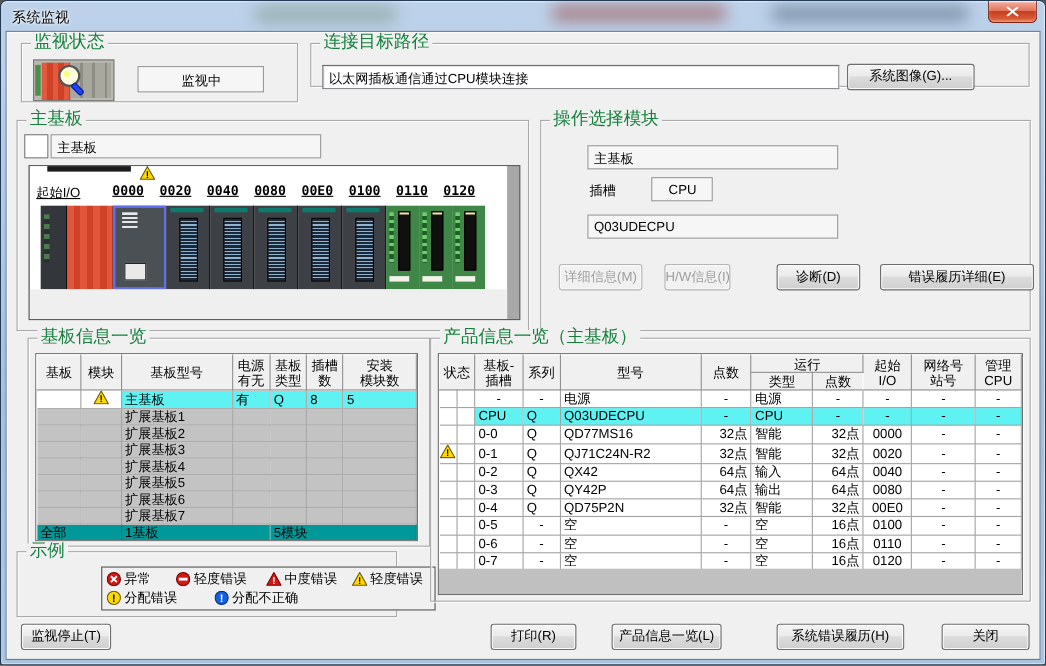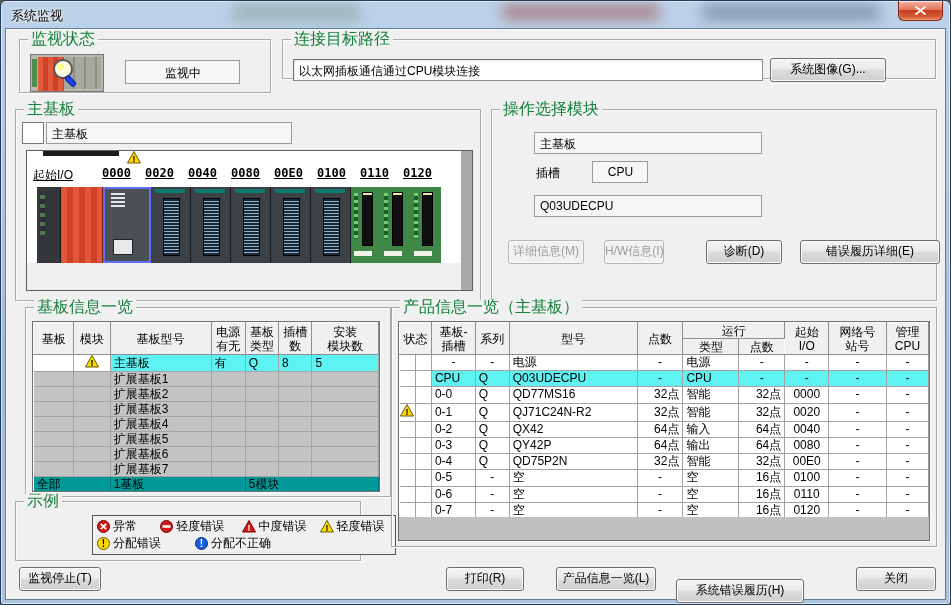--- a/index.html
+++ b/index.html
@@ -544,16 +544,16 @@
               </tr>
             </tbody>
         </table>
         <div class="filler"></div>
       </div>
     </div>
 
     <div class="btn" style="left:13px;top:538px;width:82px;"><span>监视停止(T)</span></div>
     <div class="btn" style="left:440px;top:538px;width:78px;"><span>打印(R)</span></div>
     <div class="btn" style="left:538px;top:538px;width:100px;margin-left:12px;"><span>产品信息一览(L)</span></div>
-    <div class="btn" style="left:670px;top:538px;width:128px;margin-top:12px;"><span>系统错误履历(H)</span></div>
+    <div class="btn" style="left:700px;top:538px;width:116px;"><span>系统错误履历(H)</span></div>
     <div class="btn" style="left:850px;top:538px;width:80px;"><span>关闭</span></div>
   </div>
 </div>
 
 </body></html>

